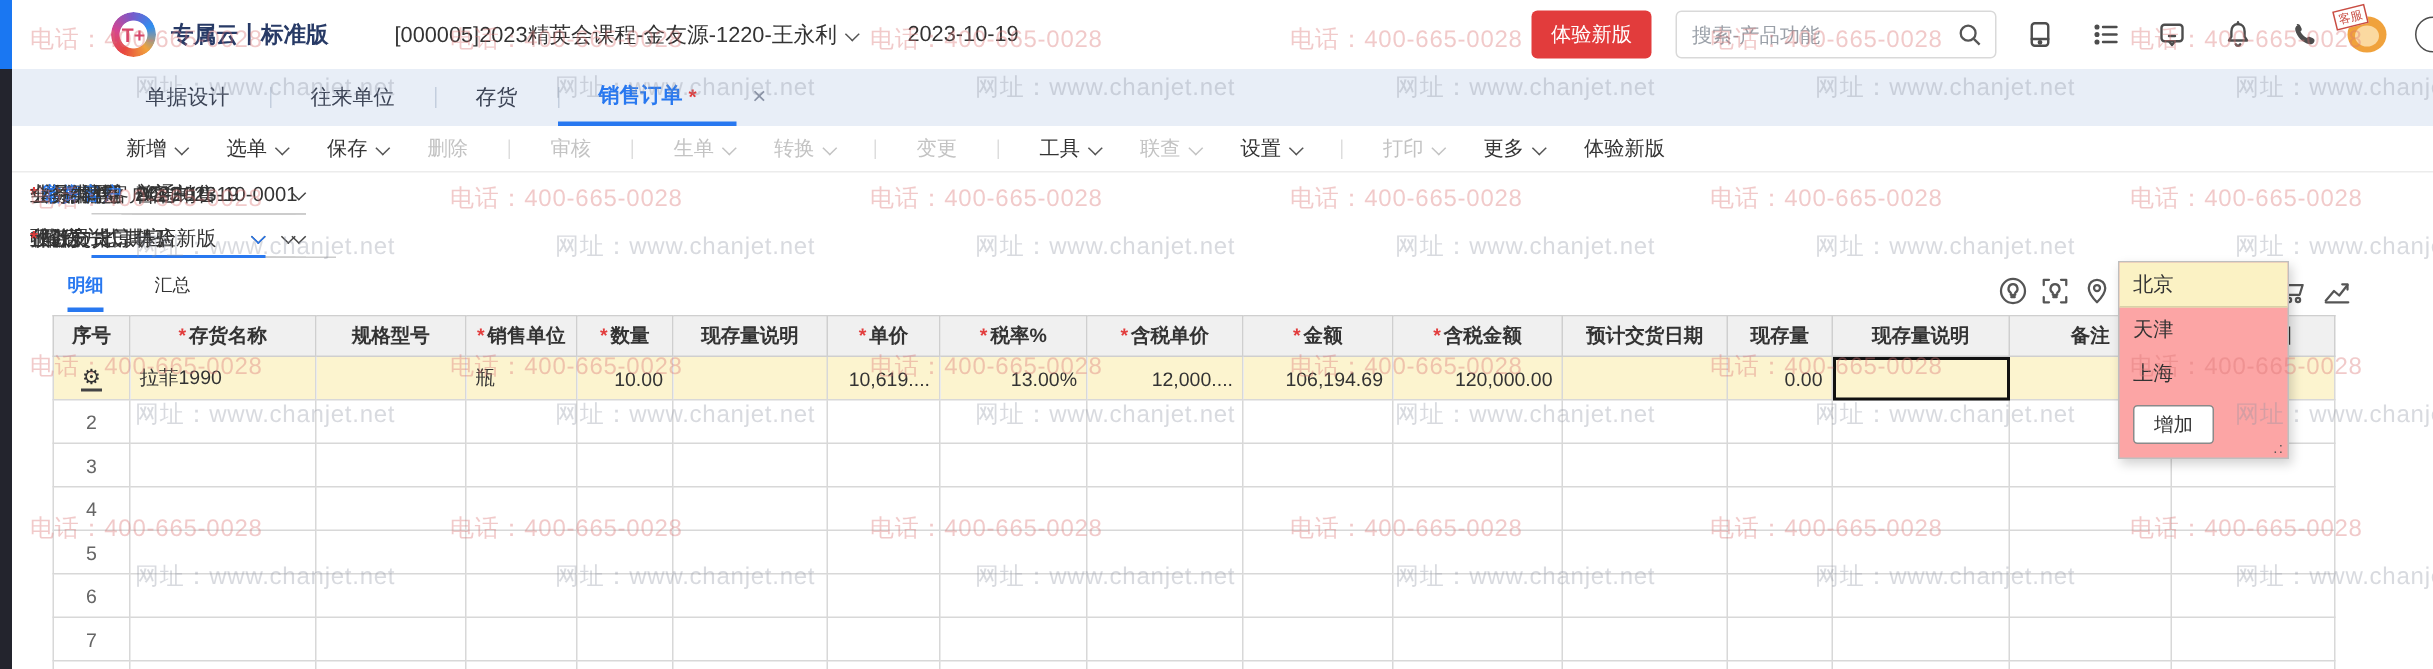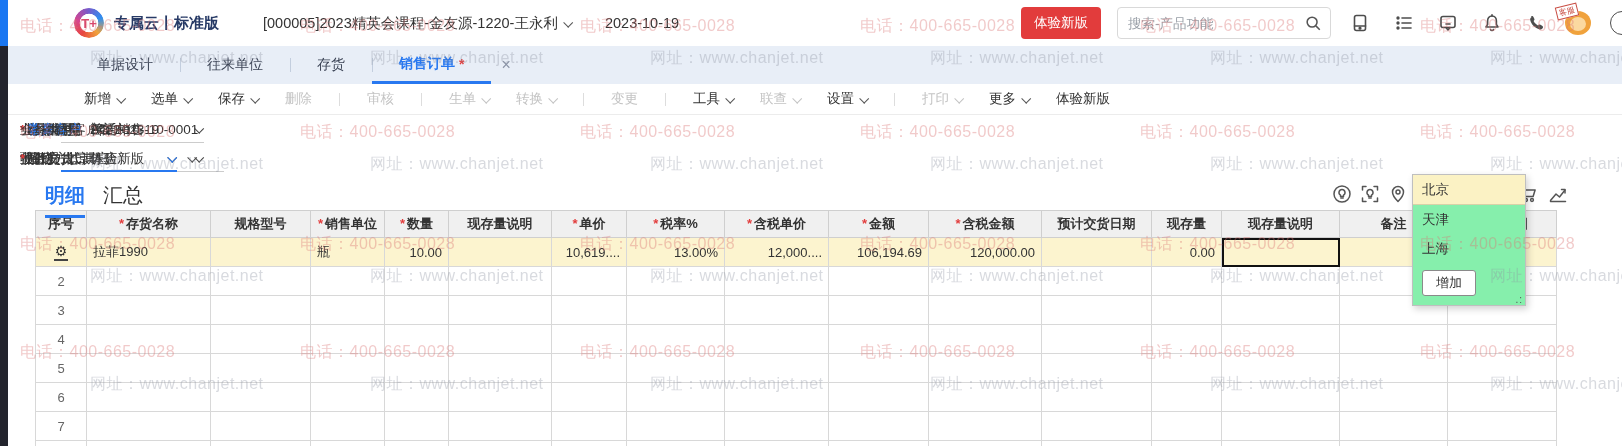--- a/index.html
+++ b/index.html
@@ -71,40 +71,40 @@
   .field.focused .fval .chev{border-color:#2878f0}
   
   #frow1 .f0{left:70}#frow1 .f1{left:278}#frow1 .f2{left:492}#frow1 .f3{left:726}
   #frow1 .f4{left:904}#frow1 .f5{left:1150}#frow1 .f6{left:1352}
   
   #frow2 .f0{left:83}#frow2 .f1{left:262}#frow2 .f2{left:488}#frow2 .f3{left:714}
   #frow2 .f4{left:914}#frow2 .f5{left:1170}#frow2 .f6{left:1384}
 
   
   .detailbar{position:absolute;left:8px;top:176px;width:1614px;height:34px;background:#fff;z-index:8}
-  .dtab{position:absolute;top:6px;font-size:20px;color:#333;cursor:pointer;padding-bottom:6px}
+  .dtab{position:absolute;top:6px;font-size:12px;color:#333;cursor:pointer;padding-bottom:6px}
   .dtab.active{color:#2878f0;font-weight:bold;border-bottom:3px solid #2878f0}
   .dicon{position:absolute;top:8px;width:20px;height:20px;cursor:pointer}
   .dicon svg{stroke:#555;fill:none;stroke-width:1.5;stroke-linecap:round;stroke-linejoin:round}
 
   
   .tablewrap{position:absolute;left:35px;top:210px;width:1380px;z-index:7}
   table{border-collapse:collapse;table-layout:fixed;width:1378px}
   th{background:#f0f0f0;border:1px solid #cfcfcf;font-size:13px;font-weight:bold;color:#333;
      height:26px;padding:0 4px;overflow:hidden;white-space:nowrap}
   td{border:1px solid #d8d8d8;height:28px;font-size:13px;color:#333;padding:0 6px;
      overflow:hidden;white-space:nowrap;background:#fff}
   tr.datarow td{background:#fcf4cf}
   td.ar{text-align:right}
   td.rownum{text-align:center;color:#666;padding:0}
   td.selected{outline:2px solid #111;outline-offset:-2px;background:#fff}
   .gear{font-size:14px;color:#333;border-bottom:2px solid #444;padding:0 1px;line-height:15px;display:inline-block}
 
   
-  .pdrop{position:absolute;left:1412px;top:174px;width:112px;background:#86efac;border:1px solid #bfbfbf;
+  .pdrop{position:absolute;left:1412px;top:174px;width:112px;background:#fca5a5;border:1px solid #bfbfbf;
          box-shadow:2px 3px 7px rgba(0,0,0,.18);z-index:40;font-size:13.5px}
   .popt{height:29px;line-height:29px;padding:0 9px;color:#333;cursor:pointer}
   .popt.hl{background:#fbf2c4;border-bottom:1px solid #d8d2a8}
   .paddwrap{padding:7px 9px 9px}
   .padd{border:1px solid #8a8a8a;border-radius:3px;background:#fff;color:#333;font-size:13px;
         padding:3px 13px;cursor:pointer;font-family:"Liberation Sans","DejaVu Sans",sans-serif}
   .phandle{position:absolute;right:2px;bottom:0;color:#555;font-size:10px;letter-spacing:1px}
 
   
   .wm{position:absolute;inset:0;z-index:60;pointer-events:none;overflow:hidden}

